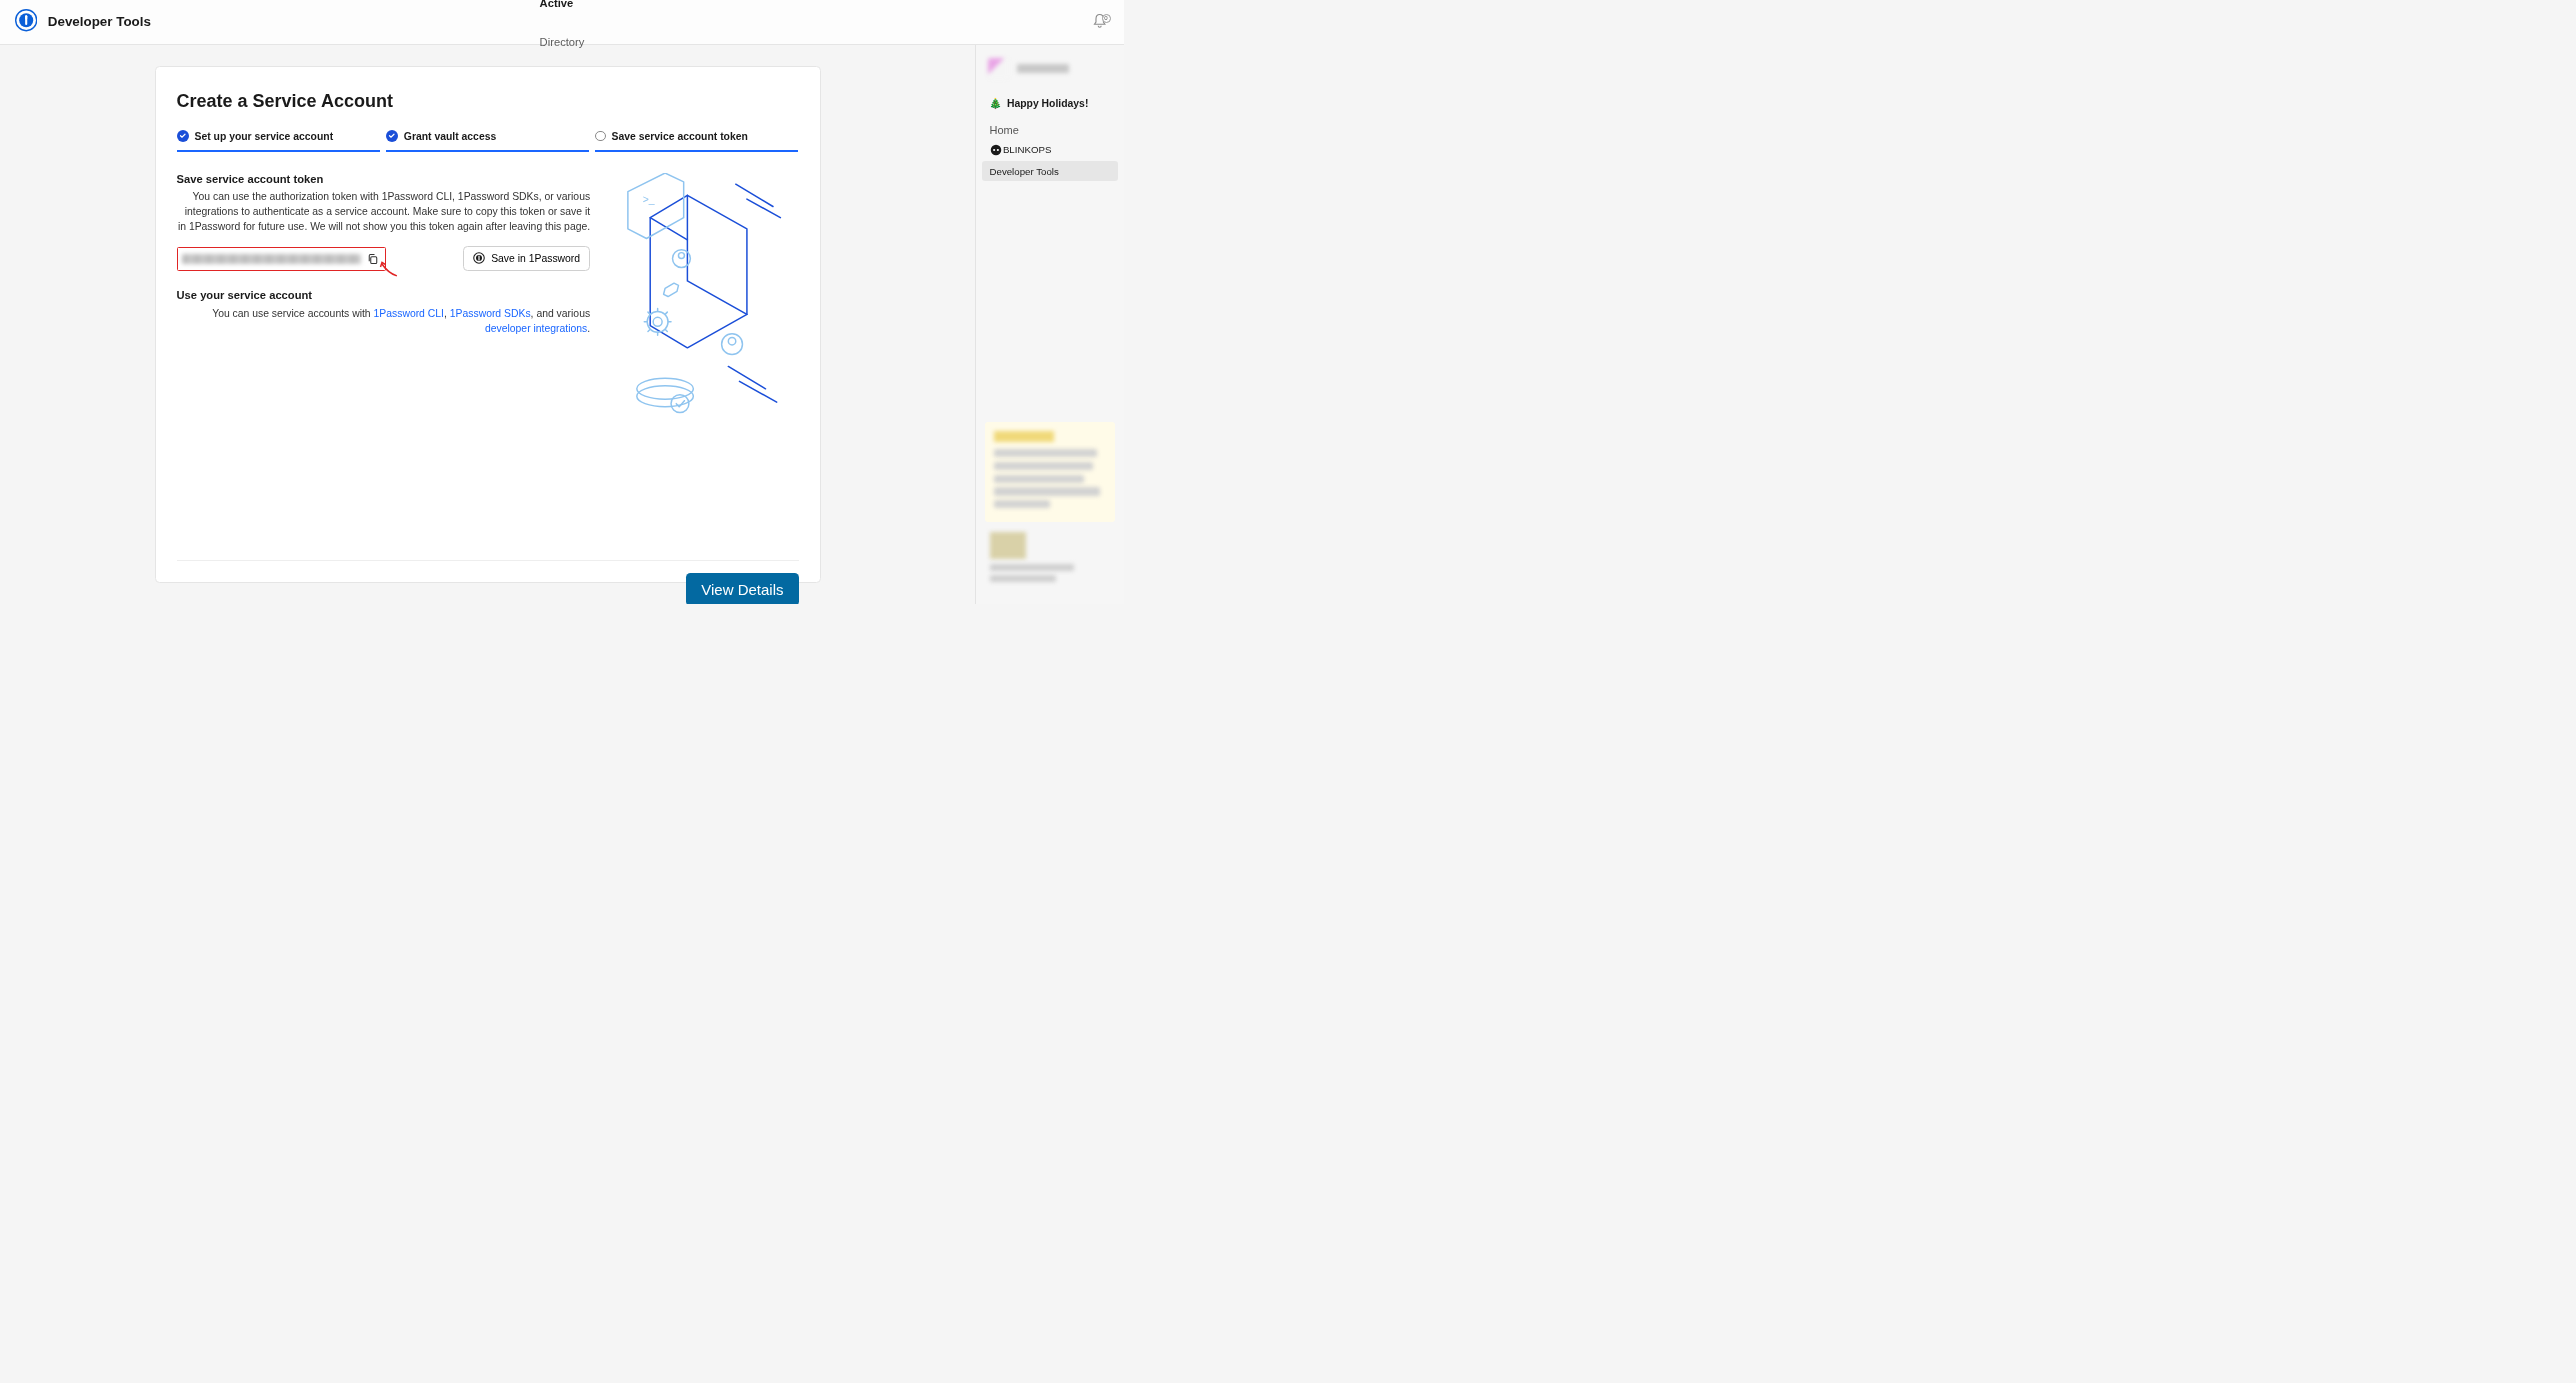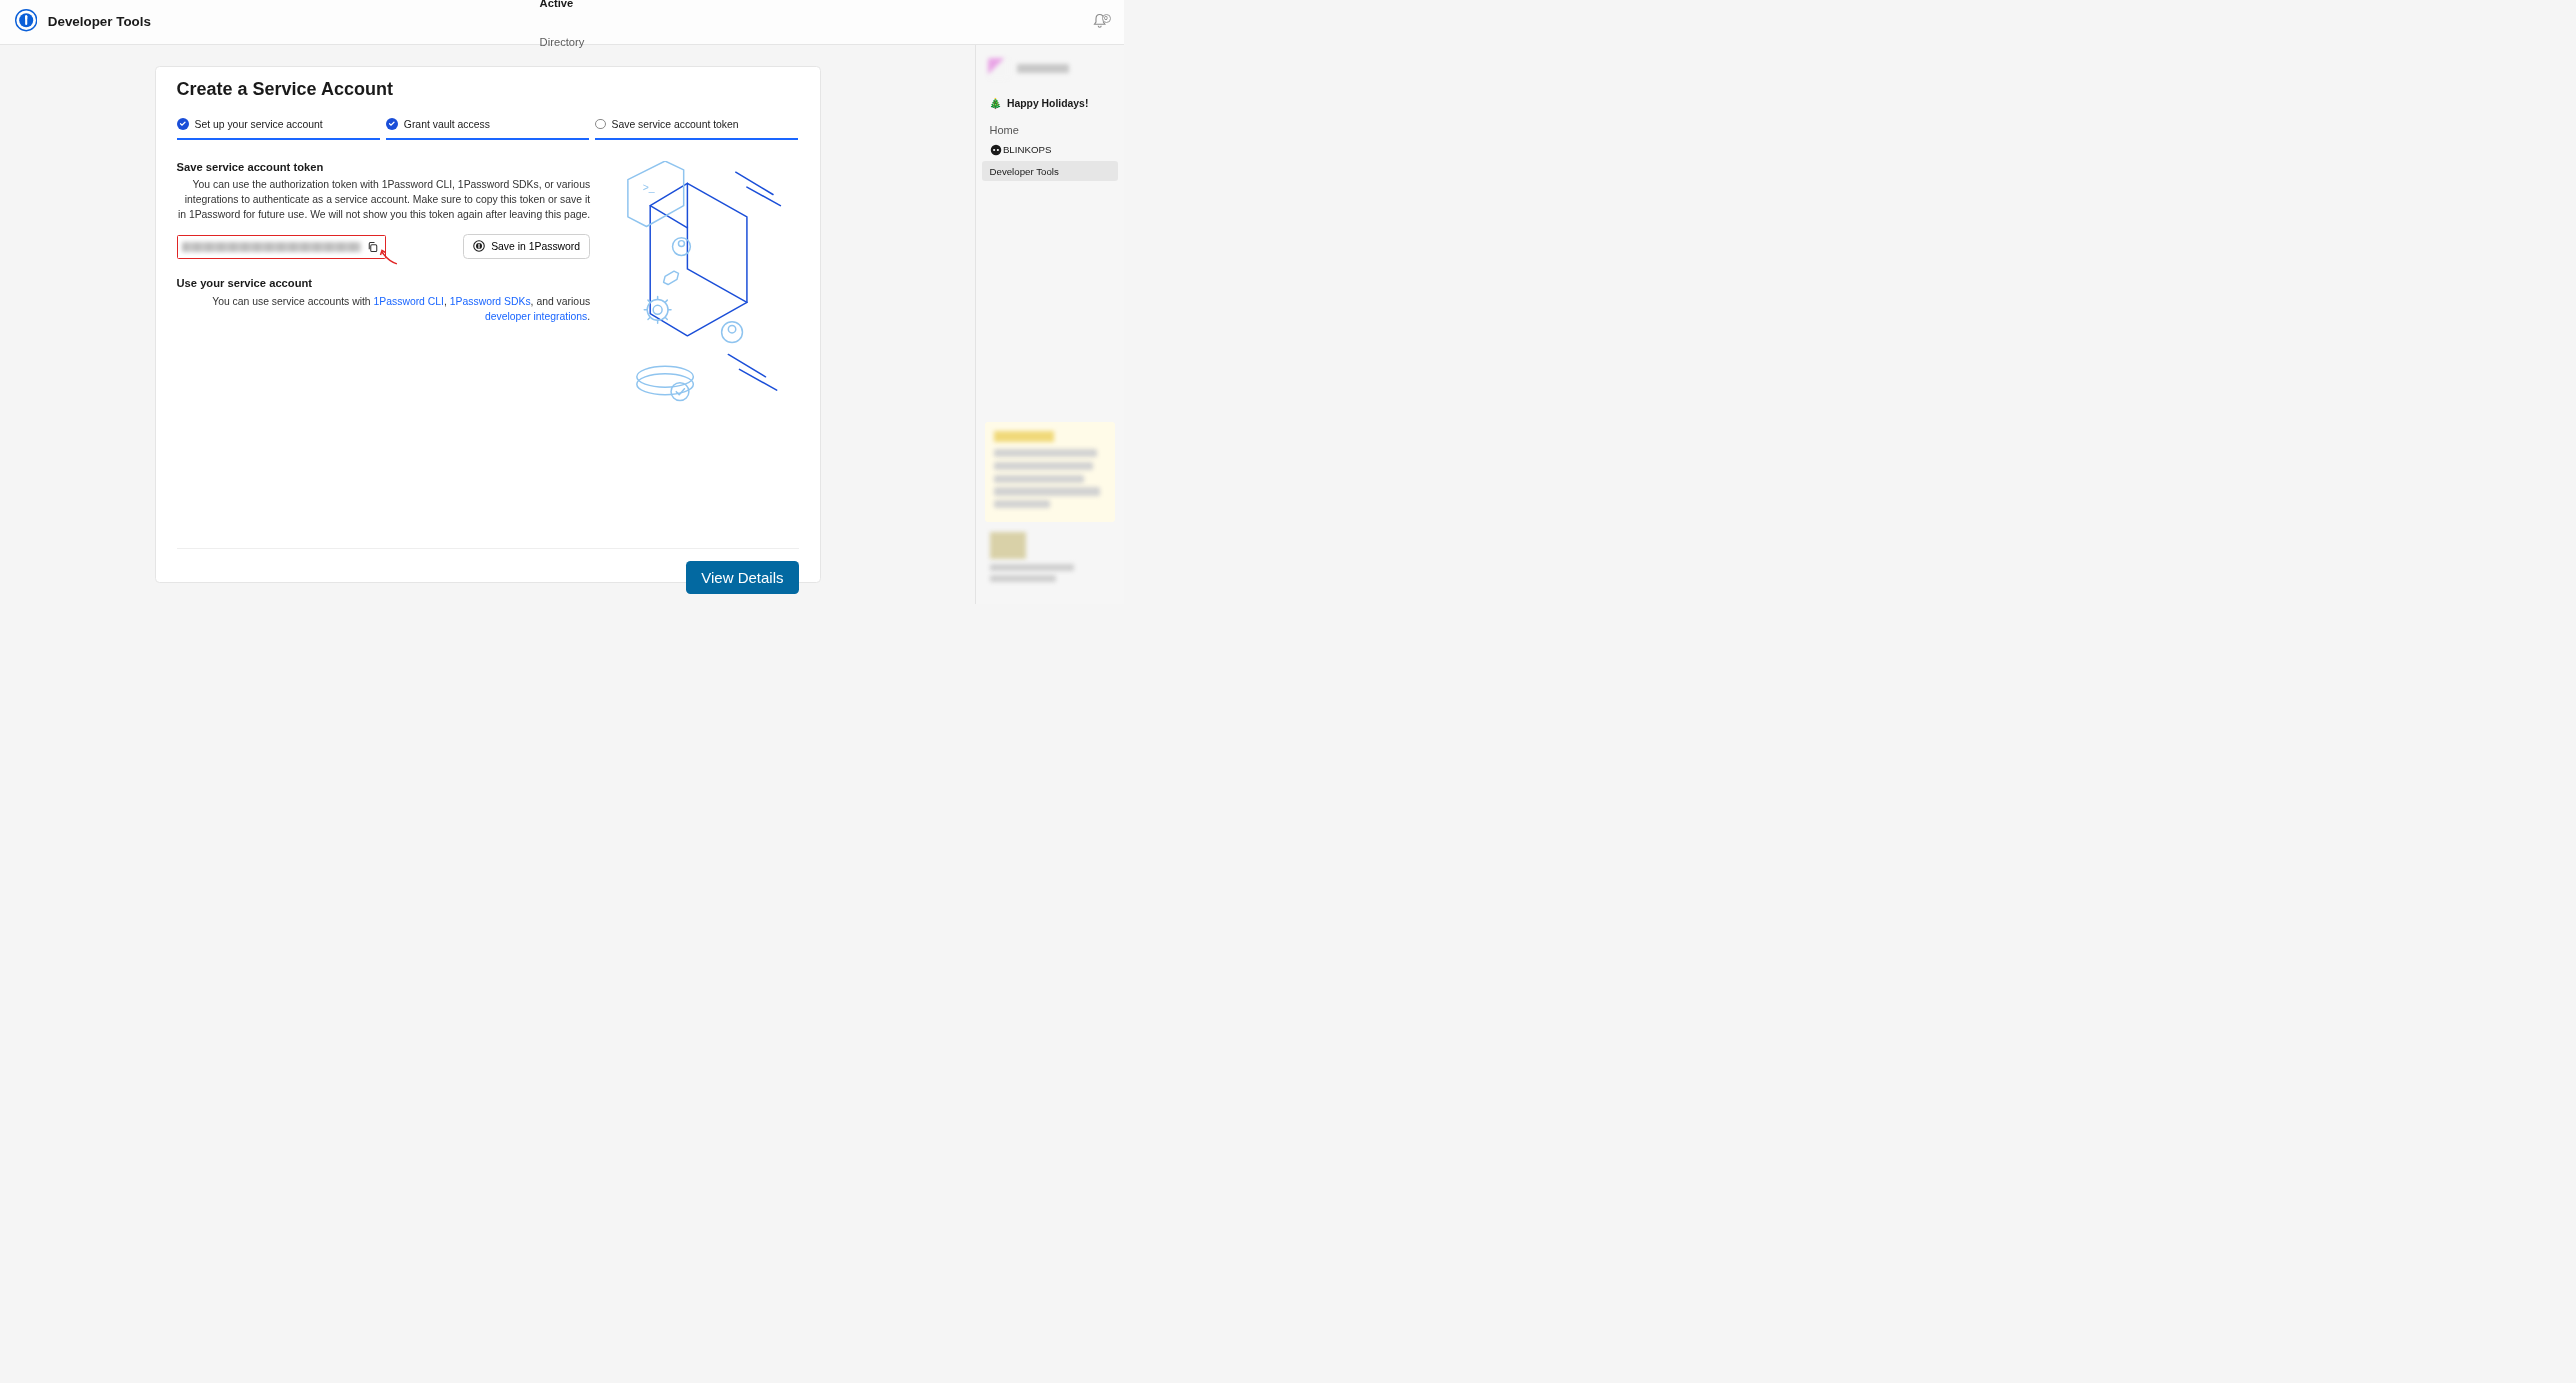--- a/index.html
+++ b/index.html
@@ -84,32 +84,33 @@
     display: flex;
     justify-content: center;
     padding: 21px 0;
     overflow: auto;
   }
   .card {
     width: 666px;
     background: #fff;
     border: 0.7px solid #e5e5e5;
     border-radius: 4.5px;
-    padding: 12px 21px 18px 21px;
+    padding: 24px 21px 18px 21px;
     position: relative;
   }
   .card h1 {
     font-size: 18px;
     font-weight: 700;
     margin-bottom: 18px;
   }
   .steps {
     display: flex;
     gap: 6px;
     margin-bottom: 21px;
+    font-weight: bold;
   }
   .step {
     flex: 1;
     display: flex;
     align-items: center;
     gap: 6px;
     padding-bottom: 7.5px;
     border-bottom: 2.2px solid #1a66ff;
     font-size: 10.4px;
     color: #1a1a1a;

